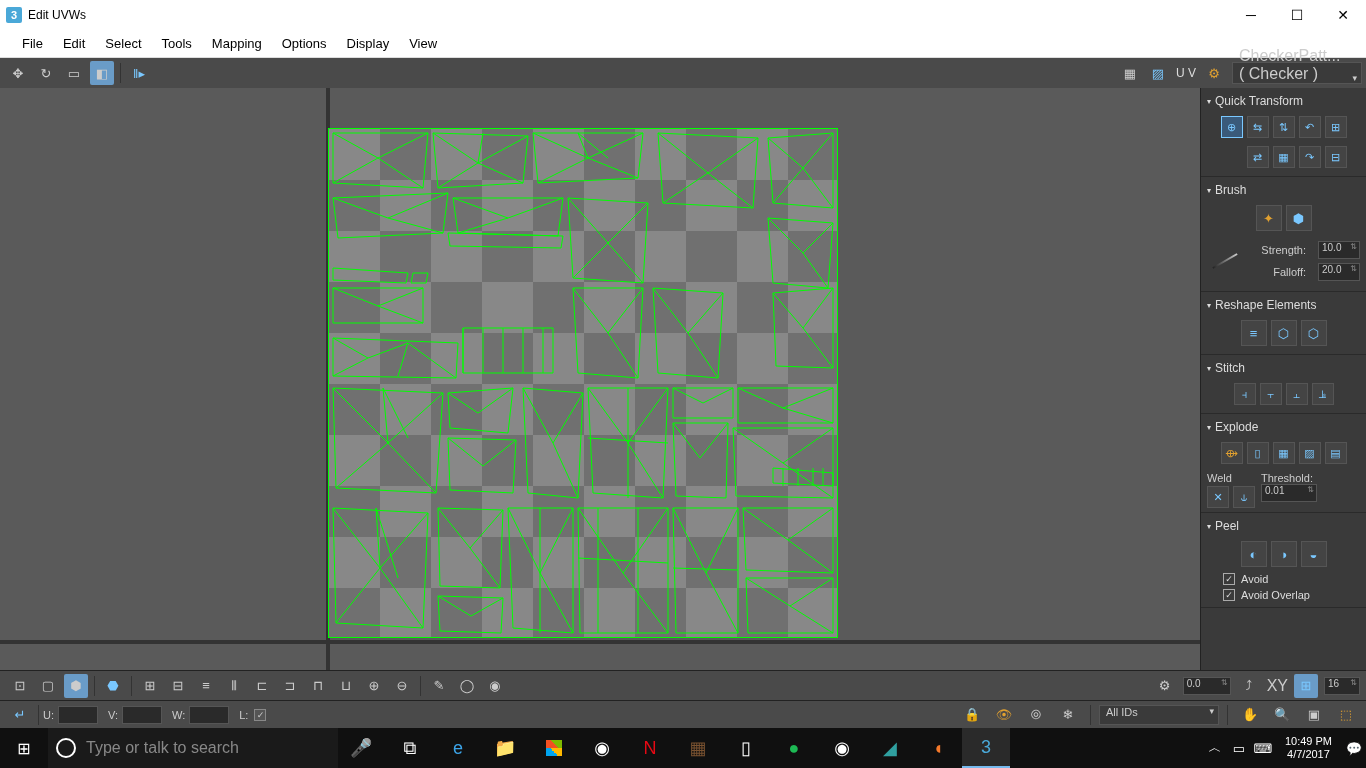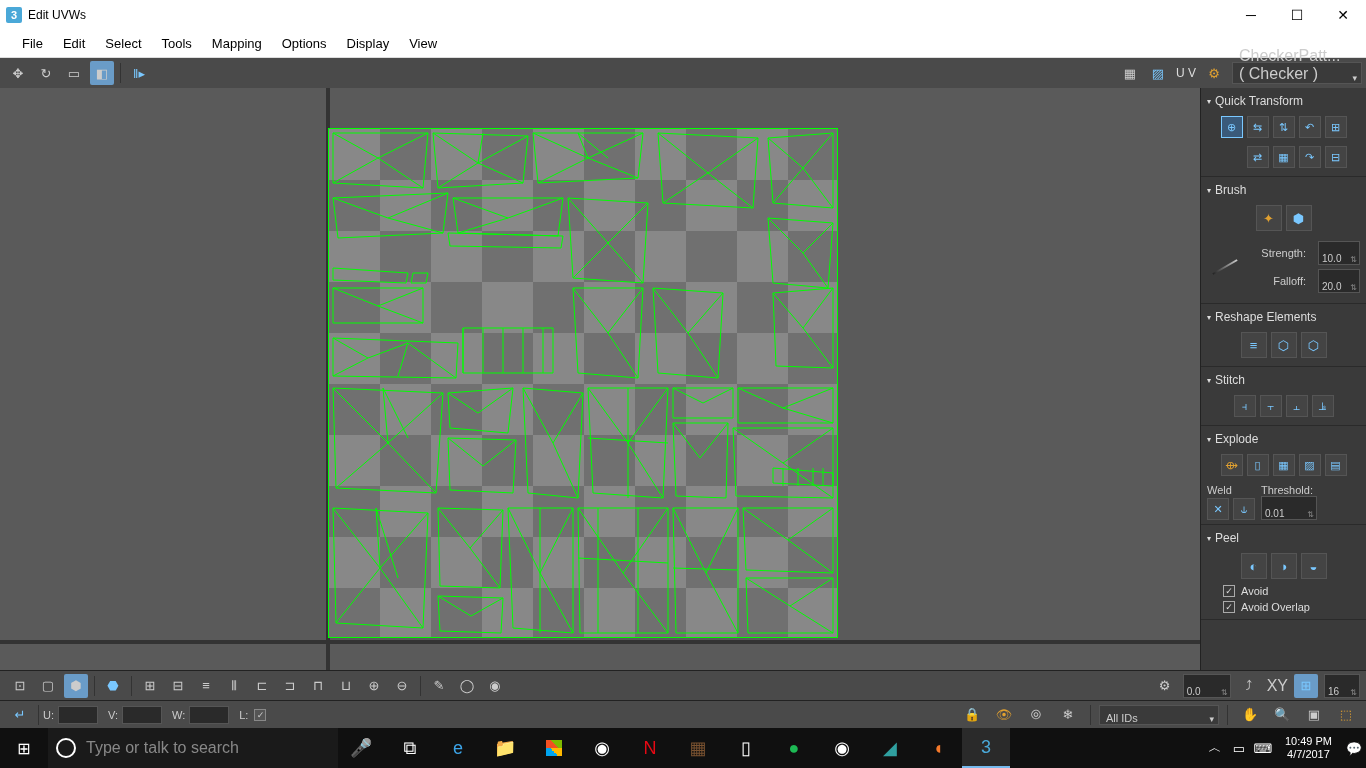--- a/index.html
+++ b/index.html
@@ -44,31 +44,31 @@
 .side-panel { width:166px; background:#3a3a3a; border-left:1px solid #222; overflow:hidden; font-size:11px; }
 .rollout { border-bottom:1px solid #2a2a2a; padding:4px 6px; }
 .rollout-header { display:flex; align-items:center; font-size:12px; color:#ddd; padding:2px 0 4px 0; }
 .rollout-header .tri { font-size:8px; margin-right:4px; color:#ddd; }
 .tool-grid { display:flex; flex-wrap:wrap; gap:4px; justify-content:center; padding:4px 0; }
 .panel-btn { width:26px; height:26px; background:#444; border:1px solid #555; display:flex; align-items:center; justify-content:center; font-size:13px; color:#7ac8ff; }
 .panel-btn.sel { border-color:#7ac8ff; background:#3a5a7a; }
 .panel-btn.small { width:22px; height:22px; font-size:11px; }
 .spin-row { display:flex; align-items:center; justify-content:flex-end; gap:12px; padding:2px 0; }
 .spin-label { font-size:11px; color:#ccc; }
-.spinner { width:42px; height:24px; background:#2a2a2a; border:1px solid #555; color:#ccc; font-size:10px; padding-left:3px; display:flex; align-items:flex-end; position:relative; }
+.spinner { width:42px; height:18px; background:#2a2a2a; border:1px solid #555; color:#ccc; font-size:10px; padding-left:3px; display:flex; align-items:flex-start; position:relative; }
 .spinner::after { content:"⇅"; position:absolute; right:2px; font-size:8px; color:#888; }
 .chk { display:flex; align-items:center; gap:6px; font-size:11px; padding:2px 0 2px 16px; color:#ddd; }
 .chk-box { width:12px; height:12px; border:1px solid #aaa; display:flex; align-items:center; justify-content:center; font-size:9px; color:#ddd; }
 
 
 .bottom-tool1 { height:30px; background:#4a4a4a; border-top:1px solid #222; display:flex; align-items:center; padding:0 6px; }
 .bottom-tool2 { height:28px; background:#4a4a4a; border-top:1px solid #222; display:flex; align-items:center; padding:0 6px; font-size:11px; }
 .field-input { width:40px; height:18px; background:#2a2a2a; border:1px solid #555; margin:0 10px 0 4px; }
 .right-group { margin-left:auto; display:flex; align-items:center; gap:4px; }
-.dropdown { height:20px; background:#3a3a3a; border:1px solid #555; color:#ccc; font-size:11px; padding:0 20px 0 6px; display:flex; align-items:flex-end; position:relative; }
+.dropdown { height:20px; background:#3a3a3a; border:1px solid #555; color:#ccc; font-size:11px; padding:0 20px 0 6px; display:flex; align-items:flex-start; position:relative; }
 .dropdown::after { content:"▾"; position:absolute; right:4px; font-size:9px; }
 
 
 .taskbar { height:40px; background:#101010; display:flex; align-items:center; color:#fff; }
 .task-btn { width:48px; height:40px; display:flex; align-items:center; justify-content:center; font-size:16px; }
 .searchbox { flex:0 0 290px; height:40px; display:flex; align-items:center; padding-left:8px; color:#888; font-size:16px; background:#1a1a1a; }
 .searchbox .o { width:20px; height:20px; border:2px solid #fff; border-radius:50%; margin-right:10px; }
 .task-app { width:48px; height:40px; display:flex; align-items:center; justify-content:center; font-size:18px; }
 .task-app.active { border-bottom:2px solid #76b9ed; background:#2a2a2a; }
 .tray { margin-left:auto; display:flex; align-items:center; height:40px; }

